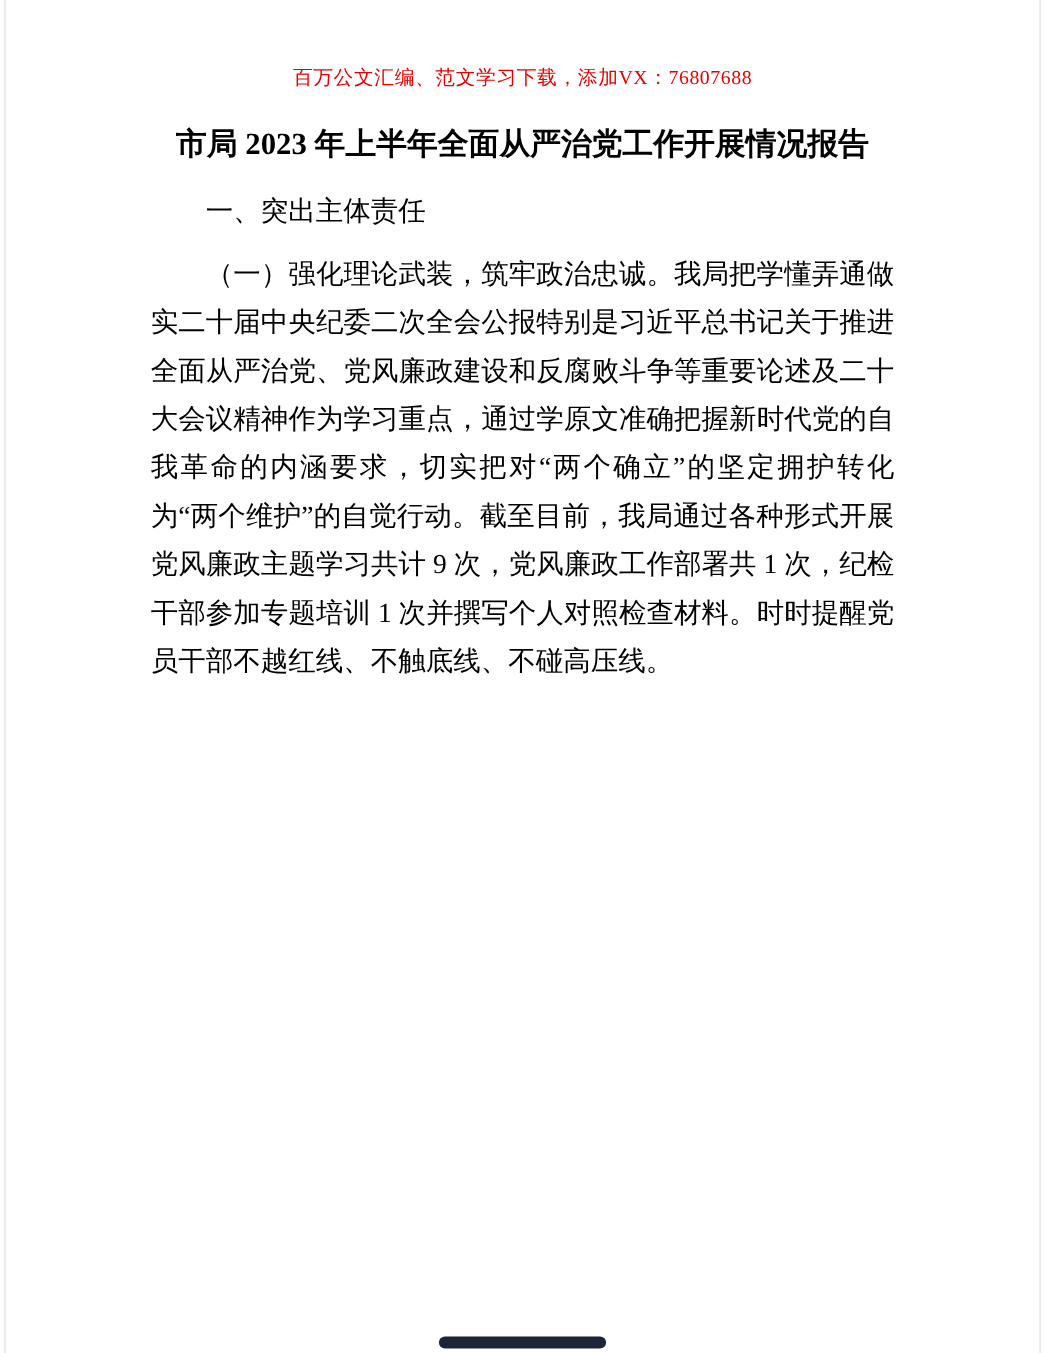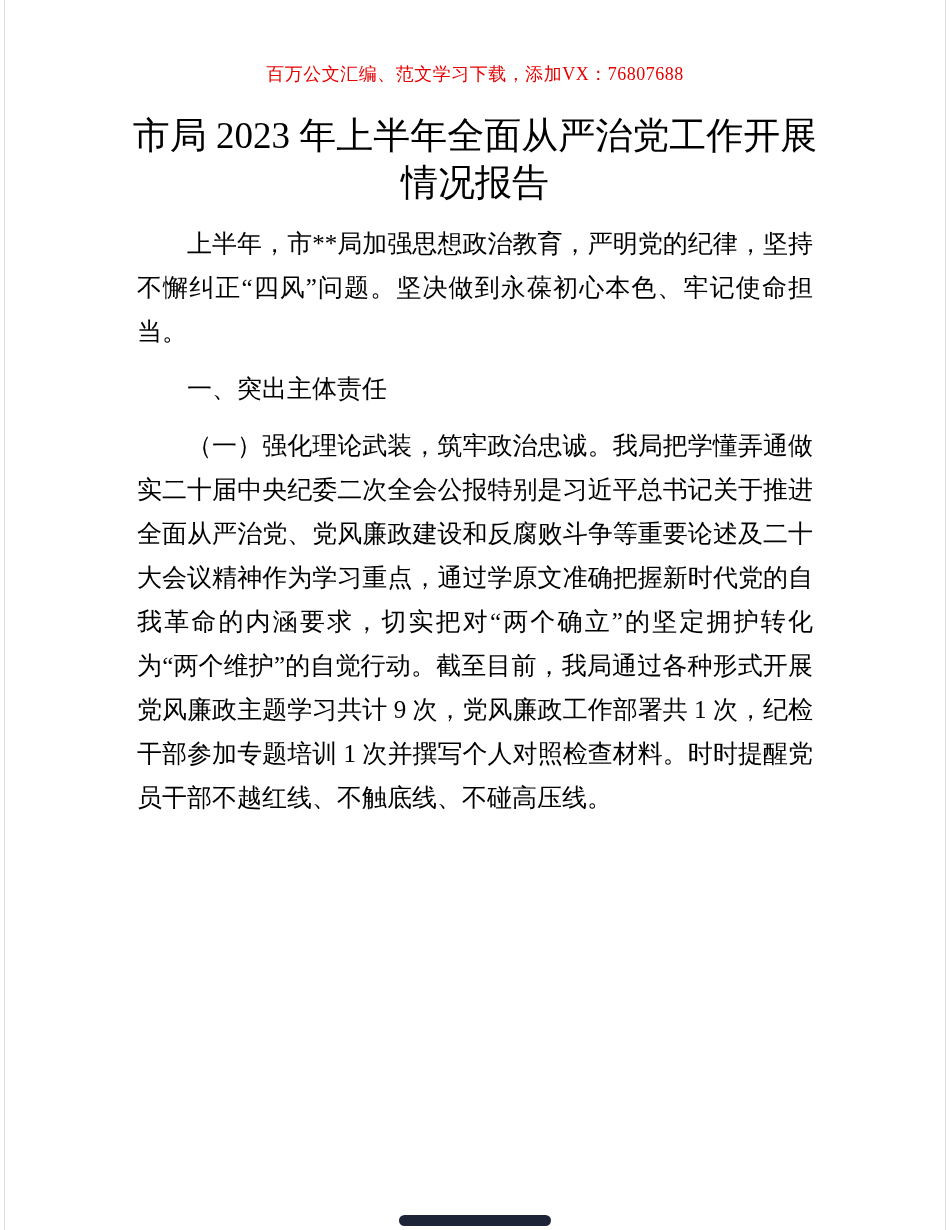--- a/index.html
+++ b/index.html
@@ -19,33 +19,32 @@
   }
   .page{
     position:absolute;
     top:0;bottom:0;left:4px;right:4px;
     background:var(--page_bg);
     border-left:1px solid #dddddd;
     border-right:1px solid #dddddd;
     overflow:hidden;
   }
   .promo{
-    padding-top:46px;
+    padding-top:58px;
     text-align:center;
     font-size:18px;
     letter-spacing:0.5px;
     color:var(--promo_red);
-    margin-top:16px;
   }
   .title{
     width:690px;
     margin:26px auto 0;
     text-align:center;
-    font-size:37px;
-    font-weight:400;
+    font-size:28px;
+    font-weight:700;
     line-height:47px;
     color:var(--text_color);
   }
   .content{
     width:676px;
     margin:16px auto 0;
     font-size:25px;
     line-height:44px;
     text-align:justify;
   }
@@ -67,21 +66,20 @@
 </head>
 <body>
 
 <div class="page">
 
   <div class="promo">百万公文汇编、范文学习下载，添加VX：76807688</div>
 
   <h1 class="title">市局 2023 年上半年全面从严治党工作开展情况报告</h1>
 
   <div class="content">
-    <p>上半年，市**局加强思想政治教育，严明党的纪律，坚持不懈纠正“四风”问题。坚决做到永葆初心本色、牢记使命担当。</p>
 
     <p>一、突出主体责任</p>
 
     <p>（一）强化理论武装，筑牢政治忠诚。我局把学懂弄通做实二十届中央纪委二次全会公报特别是习近平总书记关于推进全面从严治党、党风廉政建设和反腐败斗争等重要论述及二十大会议精神作为学习重点，通过学原文准确把握新时代党的自我革命的内涵要求，切实把对“两个确立”的坚定拥护转化为“两个维护”的自觉行动。截至目前，我局通过各种形式开展党风廉政主题学习共计 9 次，党风廉政工作部署共 1 次，纪检干部参加专题培训 1 次并撰写个人对照检查材料。时时提醒党员干部不越红线、不触底线、不碰高压线。</p>
 
   </div>
 
   <div class="home-indicator"></div>
 
 </div>

